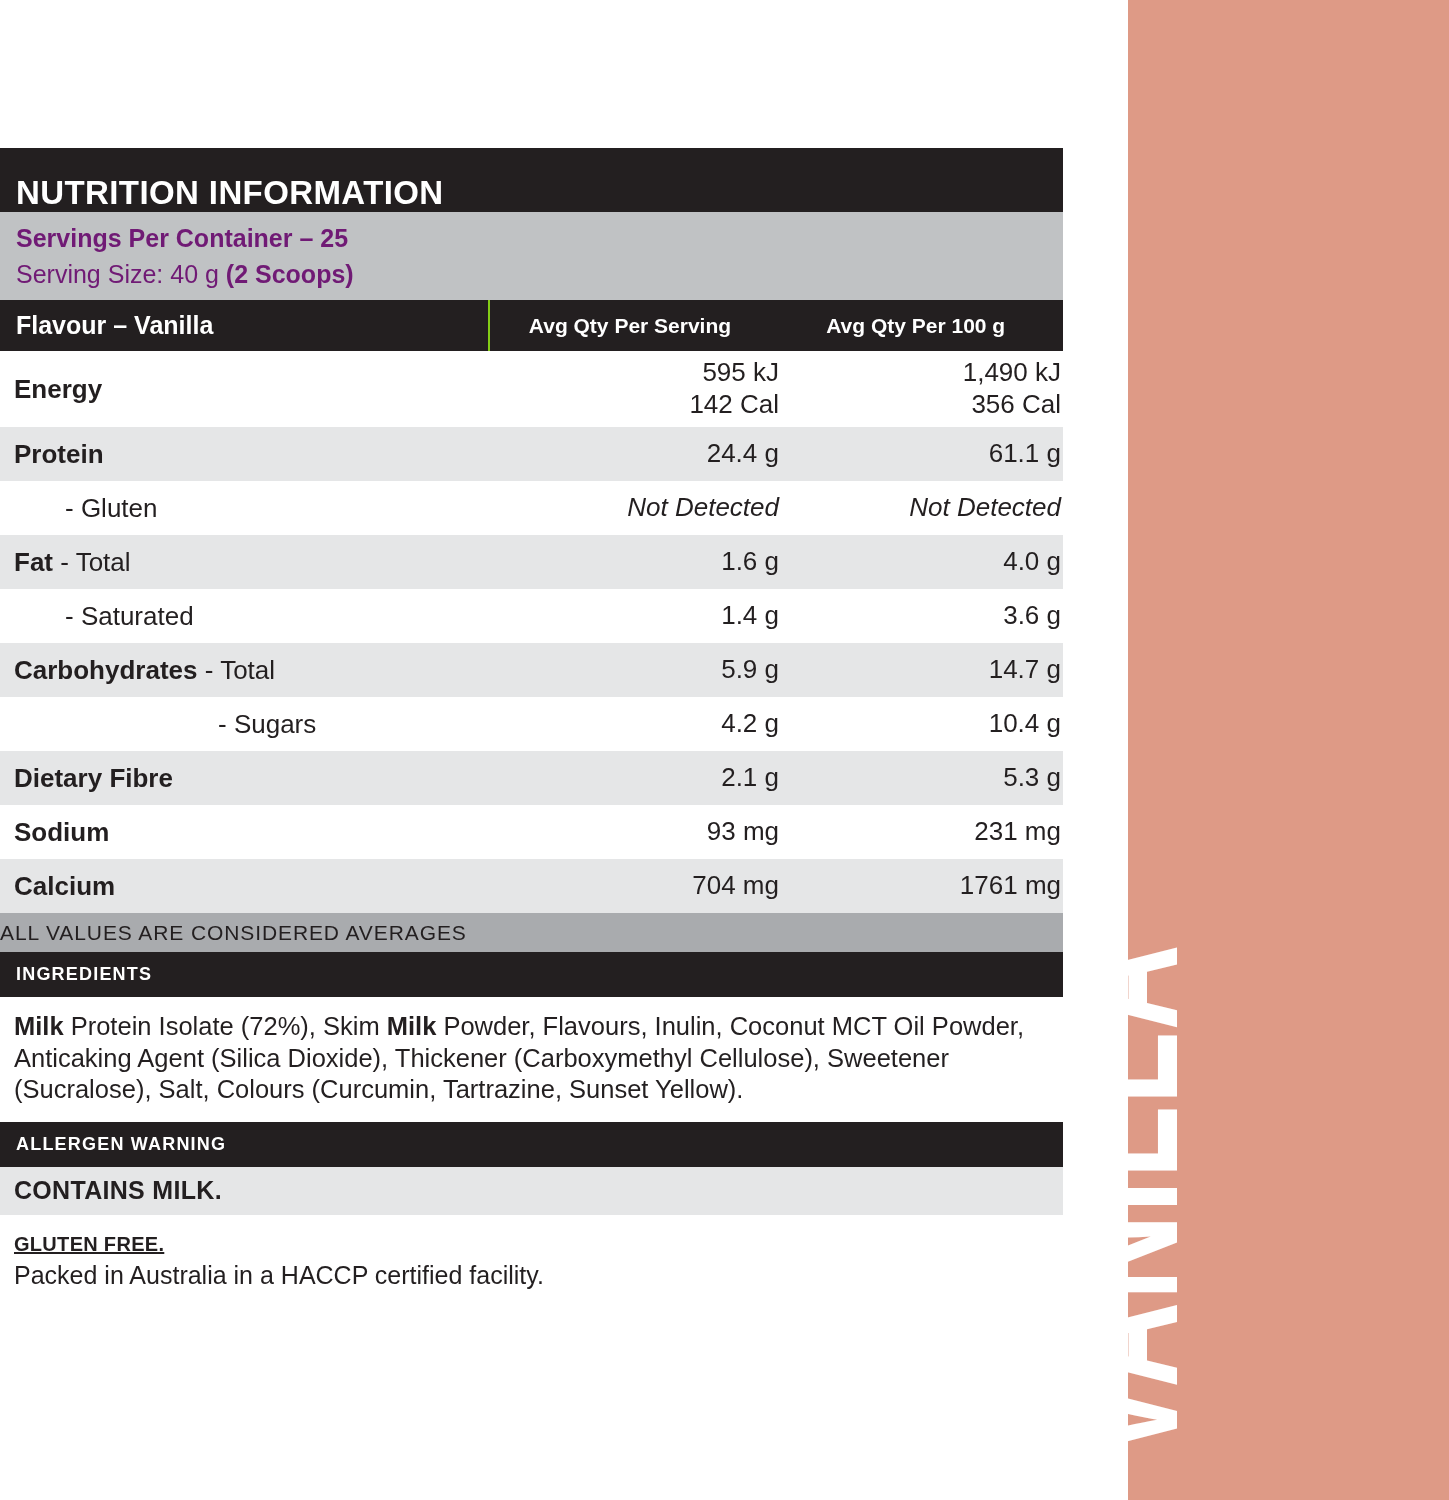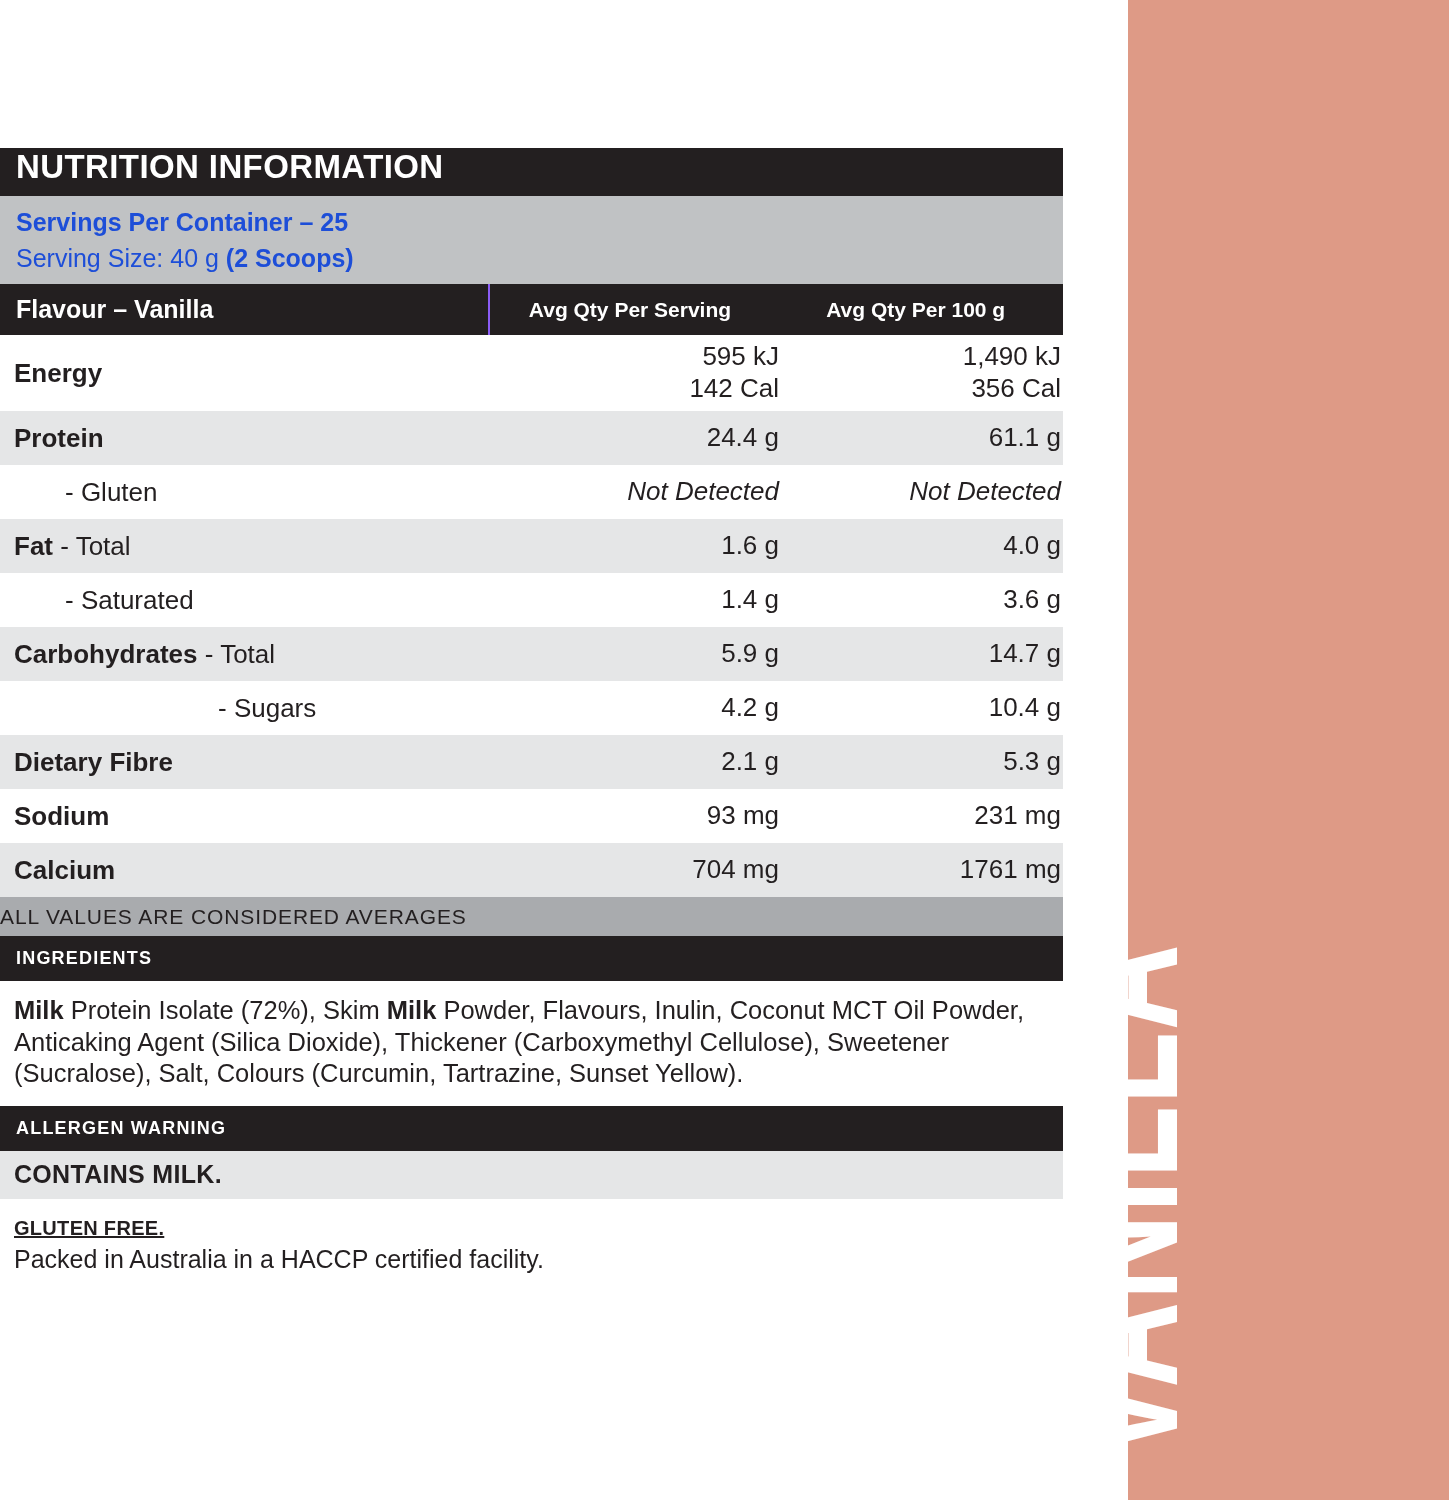--- a/index.html
+++ b/index.html
@@ -54,30 +54,30 @@
     position: absolute;
     left: 0;
     top: 148px;
     width: 1063px;
   }
 
   .band-dark {
     background: #231f20;
     color: #ffffff;
   }
-  .band-midgrey { background: #c0c2c4; color: #1d4ed8; }
+  .band-midgrey { background: #c0c2c4; color: #701a75; }
   .band-darkgrey { background: #a9abae; color: #231f20; }
   .band-light  { background: #e5e6e7; color: #231f20; }
   .band-white  { background: #ffffff; color: #231f20; }
 
   
   #title-bar {
-    height: 48px;
-    display: flex;
-    align-items: flex-start;
+    height: 64px;
+    display: flex;
+    align-items: flex-end;
     padding: 0 0 0 16px;
   }
   #title-bar .title-text {
     font-size: 33px;
     font-weight: 700;
     letter-spacing: 0.4px;
   }
 
   
   #servings-band {
@@ -109,21 +109,21 @@
     height: 51px;
     display: flex;
     align-items: center;
   }
   #col-header .ch-flavour {
     width: 495px;
     box-sizing: border-box;
     padding-left: 16px;
     font-size: 25px;
     font-weight: 700;
-    border-right: 2px solid #8b5cf6;
+    border-right: 2px solid #84cc16;
     height: 51px;
     display: flex;
     align-items: center;
   }
   #col-header .ch-col {
     width: 284px;
     box-sizing: border-box;
     text-align: center;
     padding-right: 0px;
     font-size: 21px;

